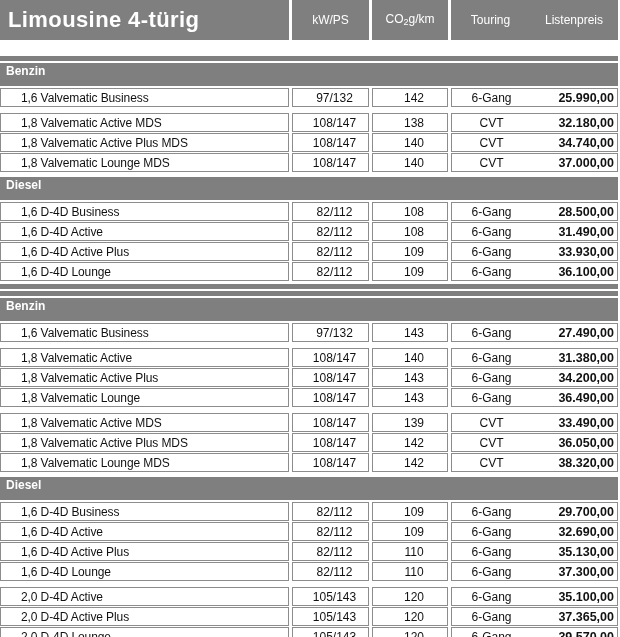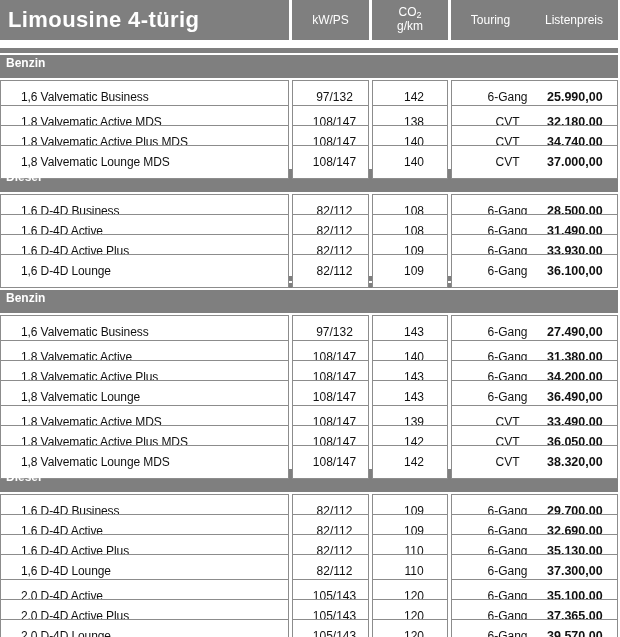--- a/index.html
+++ b/index.html
@@ -13,31 +13,31 @@
     position:relative;
   }
   
   .grid-row {
     display:grid;
     grid-template-columns:289px 77px 76px 167px;
     column-gap:3px;
     width:618px;
   }
   
-  .hdr { height:40px; margin-bottom:8px; }
+  .hdr { height:40px; margin-bottom:16px; }
   .hdr .hcell {
     background:#7f7f7f; color:#ffffff; height:100%;
     display:flex; align-items:center; justify-content:center;
     font-size:12px;
   }
   .hdr .title-cell {
     justify-content:flex-start; padding-left:8px; box-sizing:border-box;
     font-size:22px; font-weight:bold; letter-spacing:0.4px;
   }
-  .co2-cell { flex-direction:column; line-height:1.15; }
+  .co2-cell { flex-direction:row; line-height:1.15; }
   .co2-line { text-align:center; }
   .sub { font-size:9px; vertical-align:-2px; }
   .last-hcell { padding:0 !important; }
   .last-hcell .gear-part { font-weight:normal; }
   .price-part-h {
     flex:1; text-align:center; font-weight:normal; font-size:12px;
     display:flex; align-items:center; justify-content:center; height:100%;
   }
   
   .bar { height:5px; background:#7f7f7f; width:618px; margin-bottom:2px; }
@@ -56,21 +56,21 @@
   }
   
   .row { height:19px; margin-bottom:1px; font-size:12px; }
   .row .cell {
     background:#ffffff; border:1px solid #8c8c8c; box-sizing:border-box;
     height:100%; display:flex; align-items:center; overflow:hidden;
     white-space:nowrap;
   }
   .name-cell { padding-left:20px; letter-spacing:-0.1px; }
   .num-cell { justify-content:center;padding-left:8px; }
-  .last-cell { padding:16px;justify-content:space-between; }
+  .last-cell { padding:0;justify-content:space-between; }
   .gear-part {
     width:79px; flex:0 0 79px; text-align:center;
     display:flex; align-items:center; justify-content:center; height:100%;
   }
   .price-part {
     flex:1; text-align:right; font-weight:bold; font-size:12.5px;
     padding-right:3px; display:flex; align-items:center; justify-content:flex-end;
     height:100%;
   }
   

